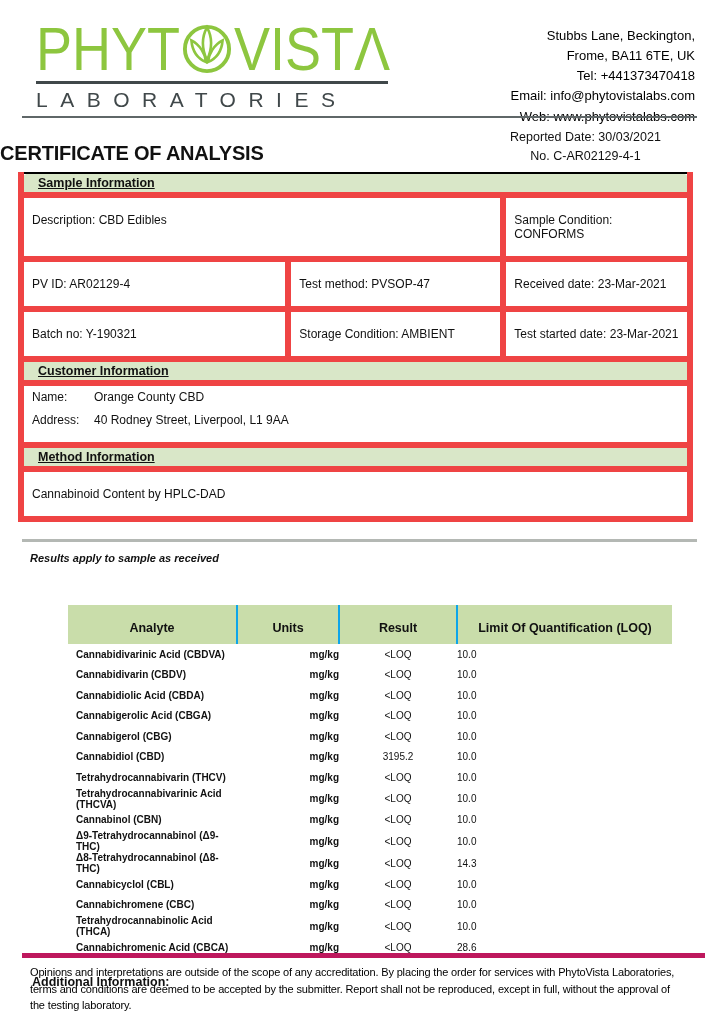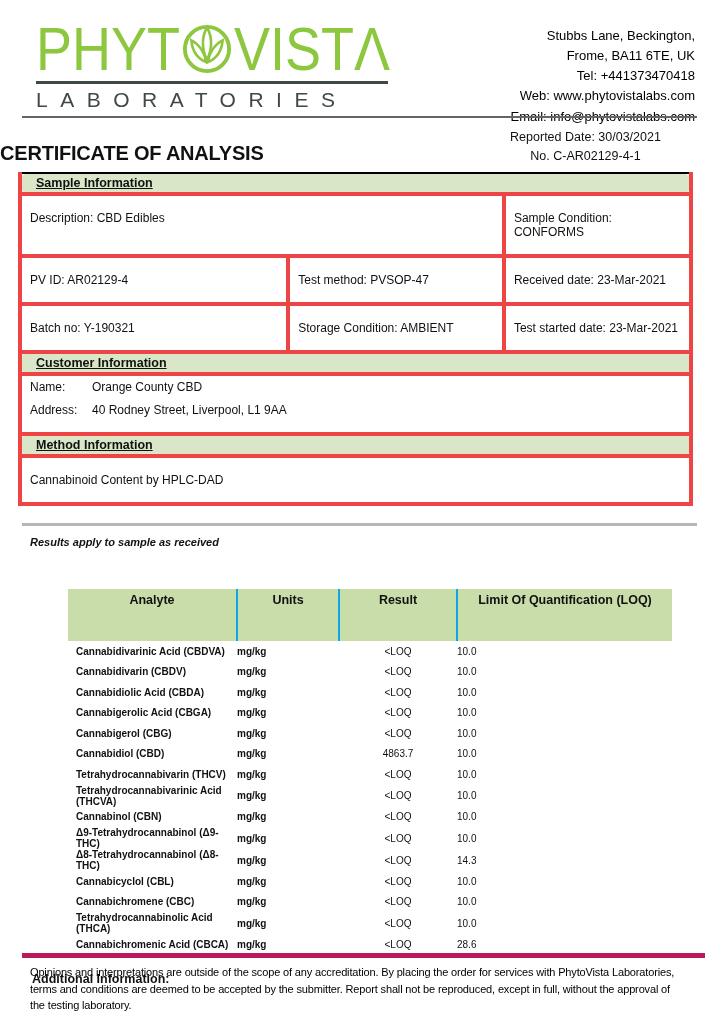--- a/index.html
+++ b/index.html
@@ -44,21 +44,21 @@
   .coa-title{
     position:absolute;left:0;right:0;top:16px;text-align:left;
     font-size:20px;font-weight:bold;letter-spacing:-0.2px;
   }
   .report-meta{position:absolute;right:32px;top:2px;width:215px;text-align:center;font-size:12.5px;line-height:1.55;}
   
   .info-table{
     margin-left:18px;width:675px;
     border-collapse:collapse;font-size:12px;
   }
-  .info-table td{border:4px solid #ef4444;padding:15px 8px;vertical-align:middle;}
+  .info-table td{border:6px solid #ef4444;padding:15px 8px;vertical-align:middle;}
   .bar td{
     background:var(--bar-green);
     border-top:2px solid #000;
     font-size:12.5px;font-weight:bold;text-decoration:underline;
     padding:2px 8px 2px 14px;height:18px;border-radius:9px;
   }
   .row-desc td{height:38px;}
   .cell-desc{vertical-align:top !important;}
   .row-mid td{height:26px;}
   .row-cust td{height:40px;vertical-align:top !important;padding-top:4px !important;}
@@ -73,26 +73,26 @@
     margin:41px 0 0 68px;width:604px;
     border-collapse:collapse;table-layout:fixed;
   }
   .results-table col:nth-child(1){width:169px;}
   .results-table col:nth-child(2){width:102px;}
   .results-table col:nth-child(3){width:118px;}
   .results-table col:nth-child(4){width:215px;}
   .results-table th{
     background:var(--thead-green);
     font-size:12.5px;font-weight:bold;text-align:center;
-    height:52px;vertical-align:top;padding-top:4px;
+    height:39px;vertical-align:top;padding-top:16px;
   }
   .results-table th + th{border-left:2px solid #0ea5e9;}
   .results-table td{height:20.5px;vertical-align:middle;font-size:10px;}
   .cell-analyte{text-align:left;padding-left:8px;font-weight:bold;}
-  .cell-units{text-align:left;font-weight:bold;}
+  .cell-units{text-align:right;font-weight:bold;}
   .cell-result{text-align:center;font-size:10.5px;}
   .cell-loq{font-size:10.5px;}
   
   .additional{margin:17px 0 0 32px;font-size:12.5px;font-weight:bold;}
   .reviewed{margin:47px 0 0 30px;font-size:12.5px;}
   .sig-wrap{margin:4px 0 0 0;height:30px;}
   .sig-name{font-size:12.5px;margin-top:1px;}
   .sig-role{font-size:12.5px;margin-top:2px;}
   
   .footer{
@@ -118,22 +118,22 @@
         </svg>
         <span class="logo-word">VISTΛ</span>
       </div>
       <div class="logo-rule"></div>
       <div class="logo-sub">LABORATORIES</div>
     </div>
     <div class="contact">
       <div>Stubbs Lane, Beckington,</div>
       <div>Frome, BA11 6TE, UK</div>
       <div>Tel: +441373470418</div>
+      <div>Email: info@phytovistalabs.com</div>
       <div>Web: www.phytovistalabs.com</div>
-      <div>Email: info@phytovistalabs.com</div>
     </div>
     <div class="header-rule"></div>
   </div>
 
   <div class="title-row">
     <div class="coa-title">CERTIFICATE OF ANALYSIS</div>
     <div class="report-meta">
       <div>Reported Date: 30/03/2021</div>
       <div>No. C-AR02129-4-1</div>
     </div>
@@ -225,21 +225,21 @@
         </tr>
         <tr>
           <td class="cell-analyte">Cannabigerol (CBG)</td>
           <td class="cell-units">mg/kg</td>
           <td class="cell-result">&lt;LOQ</td>
           <td class="cell-loq">10.0</td>
         </tr>
         <tr>
           <td class="cell-analyte">Cannabidiol (CBD)</td>
           <td class="cell-units">mg/kg</td>
-          <td class="cell-result">4863.7</td>
+          <td class="cell-result">3195.2</td>
           <td class="cell-loq">10.0</td>
         </tr>
         <tr>
           <td class="cell-analyte">Tetrahydrocannabivarin (THCV)</td>
           <td class="cell-units">mg/kg</td>
           <td class="cell-result">&lt;LOQ</td>
           <td class="cell-loq">10.0</td>
         </tr>
         <tr>
           <td class="cell-analyte">Tetrahydrocannabivarinic Acid (THCVA)</td>

